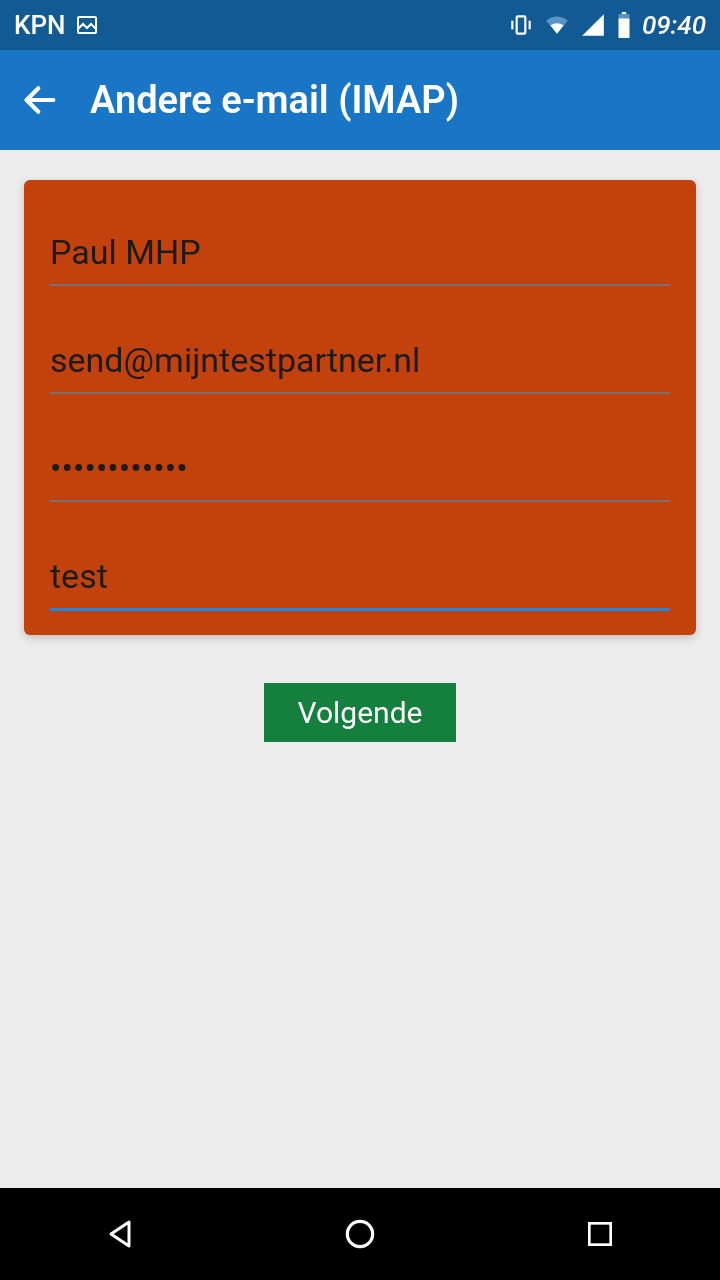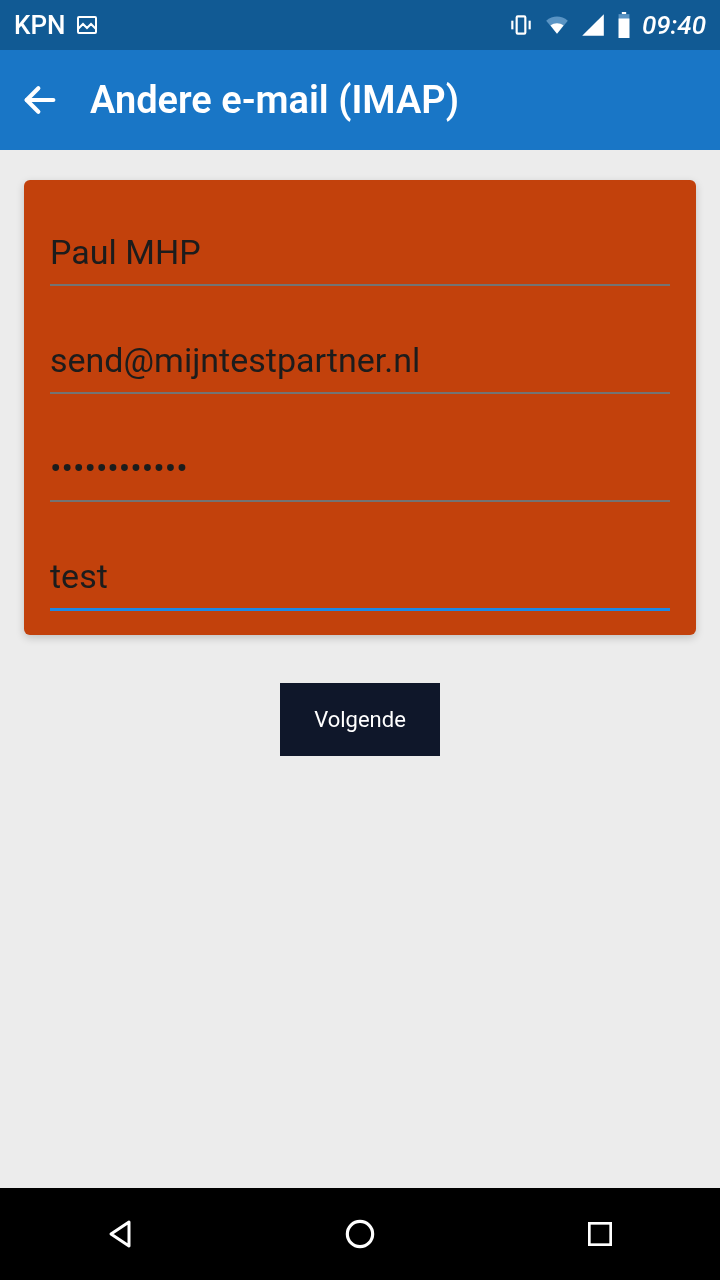--- a/index.html
+++ b/index.html
@@ -44,25 +44,25 @@
     color: #1c1c1c;
     padding: 10px 0 12px 0;
     outline: none;
     margin-bottom: 44px;
     font-family: inherit;
   }
   .field:last-child { margin-bottom: 0; }
   .field.focused { border-bottom: 3px solid #1e88e5; }
   .btn-row { text-align: center; margin-top: 48px; }
   .primary-btn {
-    background: #0f172a;
+    background: #15803d;
     color: #fff;
     border: none;
-    font-size: 22px;
-    padding: 24px 34px;
+    font-size: 30px;
+    padding: 12px 34px;
     font-weight: 400;
     cursor: pointer;
     font-family: inherit;
   }
   .nav-bar {
     position: absolute;
     bottom: 0;
     left: 0;
     width: 720px;
     height: 92px;

